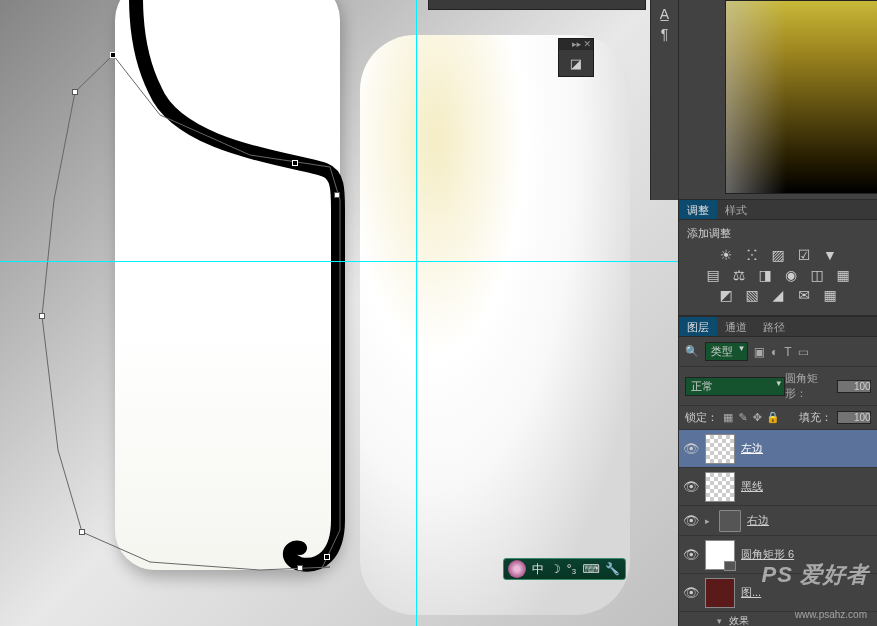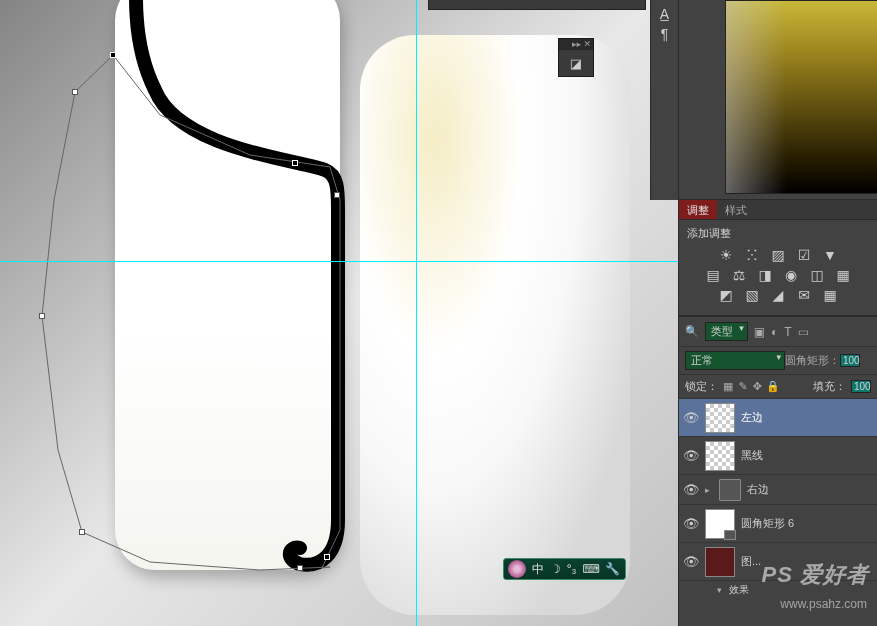--- a/index.html
+++ b/index.html
@@ -224,21 +224,21 @@
       display: flex;
       border-bottom: 1px solid #2a2a2a;
     }
     .panel-tab {
       padding: 3px 8px;
       font-size: 11px;
       color: #aaa;
       cursor: pointer;
     }
     .panel-tab.active {
-      background: #7f1d1d;
+      background: #0c4a6e;
       color: #e0e0e0;
     }
     .adjust-body {
       padding: 6px 8px 8px 8px;
     }
     .adjust-title { font-size: 11px; margin-bottom: 6px; }
     .adjust-row {
       display: flex;
       gap: 8px;
       justify-content: center;
@@ -286,23 +286,23 @@
       display: flex;
       align-items: center;
       border-bottom: 1px solid #333;
       font-size: 11px;
     }
     .blend-dd {
       flex: 0 0 100px;
     }
     .opacity-label { color: #aaa; }
     .num-field {
-      background: #0f766e;
+      background: #737373;
       border: 1px solid #222;
-      padding: 0 2px;
+      padding: 0 16px;
       width: 20px;
       font-size: 10px;
     }
     .layers-lock {
       padding: 4px 6px;
       display: flex;
       align-items: center;
       gap: 5px;
       border-bottom: 1px solid #333;
       font-size: 11px;
@@ -358,21 +358,21 @@
       content: '';
       position: absolute;
       right: -2px; bottom: -2px;
       width: 10px; height: 8px;
       background: #555;
       border: 1px solid #888;
     }
     .layer-thumb.dark {
       background: #5a1a1a;
     }
-    .layer-name { font-size: 11px; }
+    .layer-name { font-size: 11px; text-decoration: underline; }
     .twisty { font-size: 9px; color: #aaa; width: 8px; }
     
     .fx-row {
       padding: 2px 6px 2px 38px;
       font-size: 10px;
       color: #ccc;
       display: flex;
       align-items: center;
       gap: 4px;
     }
@@ -385,22 +385,22 @@
       font-size: 22px;
       font-weight: bold;
       font-style: italic;
       color: rgba(255,255,255,0.55);
       letter-spacing: 1px;
       pointer-events: none;
     }
     .watermark-sub {
       position: absolute;
       right: 10px;
-      bottom: 15px;
-      font-size: 12px;
+      bottom: 6px;
+      font-size: 10px;
       color: rgba(255,255,255,0.5);
       pointer-events: none;
     }
   </style>
 </head>
 <body>
 
 <div class="canvas-area">
   <div class="canvas-content">
     <div class="shape-white-right"></div>
@@ -491,20 +491,25 @@
         <span>◩</span>
         <span>▧</span>
         <span>◢</span>
         <span>✉</span>
         <span>▦</span>
       </div>
     </div>
   </div>
 
   <div class="layers-panel">
+    <div class="panel-tabs">
+      <div class="panel-tab active">图层</div>
+      <div class="panel-tab">通道</div>
+      <div class="panel-tab">路径</div>
+    </div>
 
     <div class="layers-toolbar">
       <span>🔍</span>
       <div class="dropdown">类型</div>
       <div class="filter-icons">
         <span>▣</span>
         <span>◐</span>
         <span>T</span>
         <span>▭</span>
       </div>

